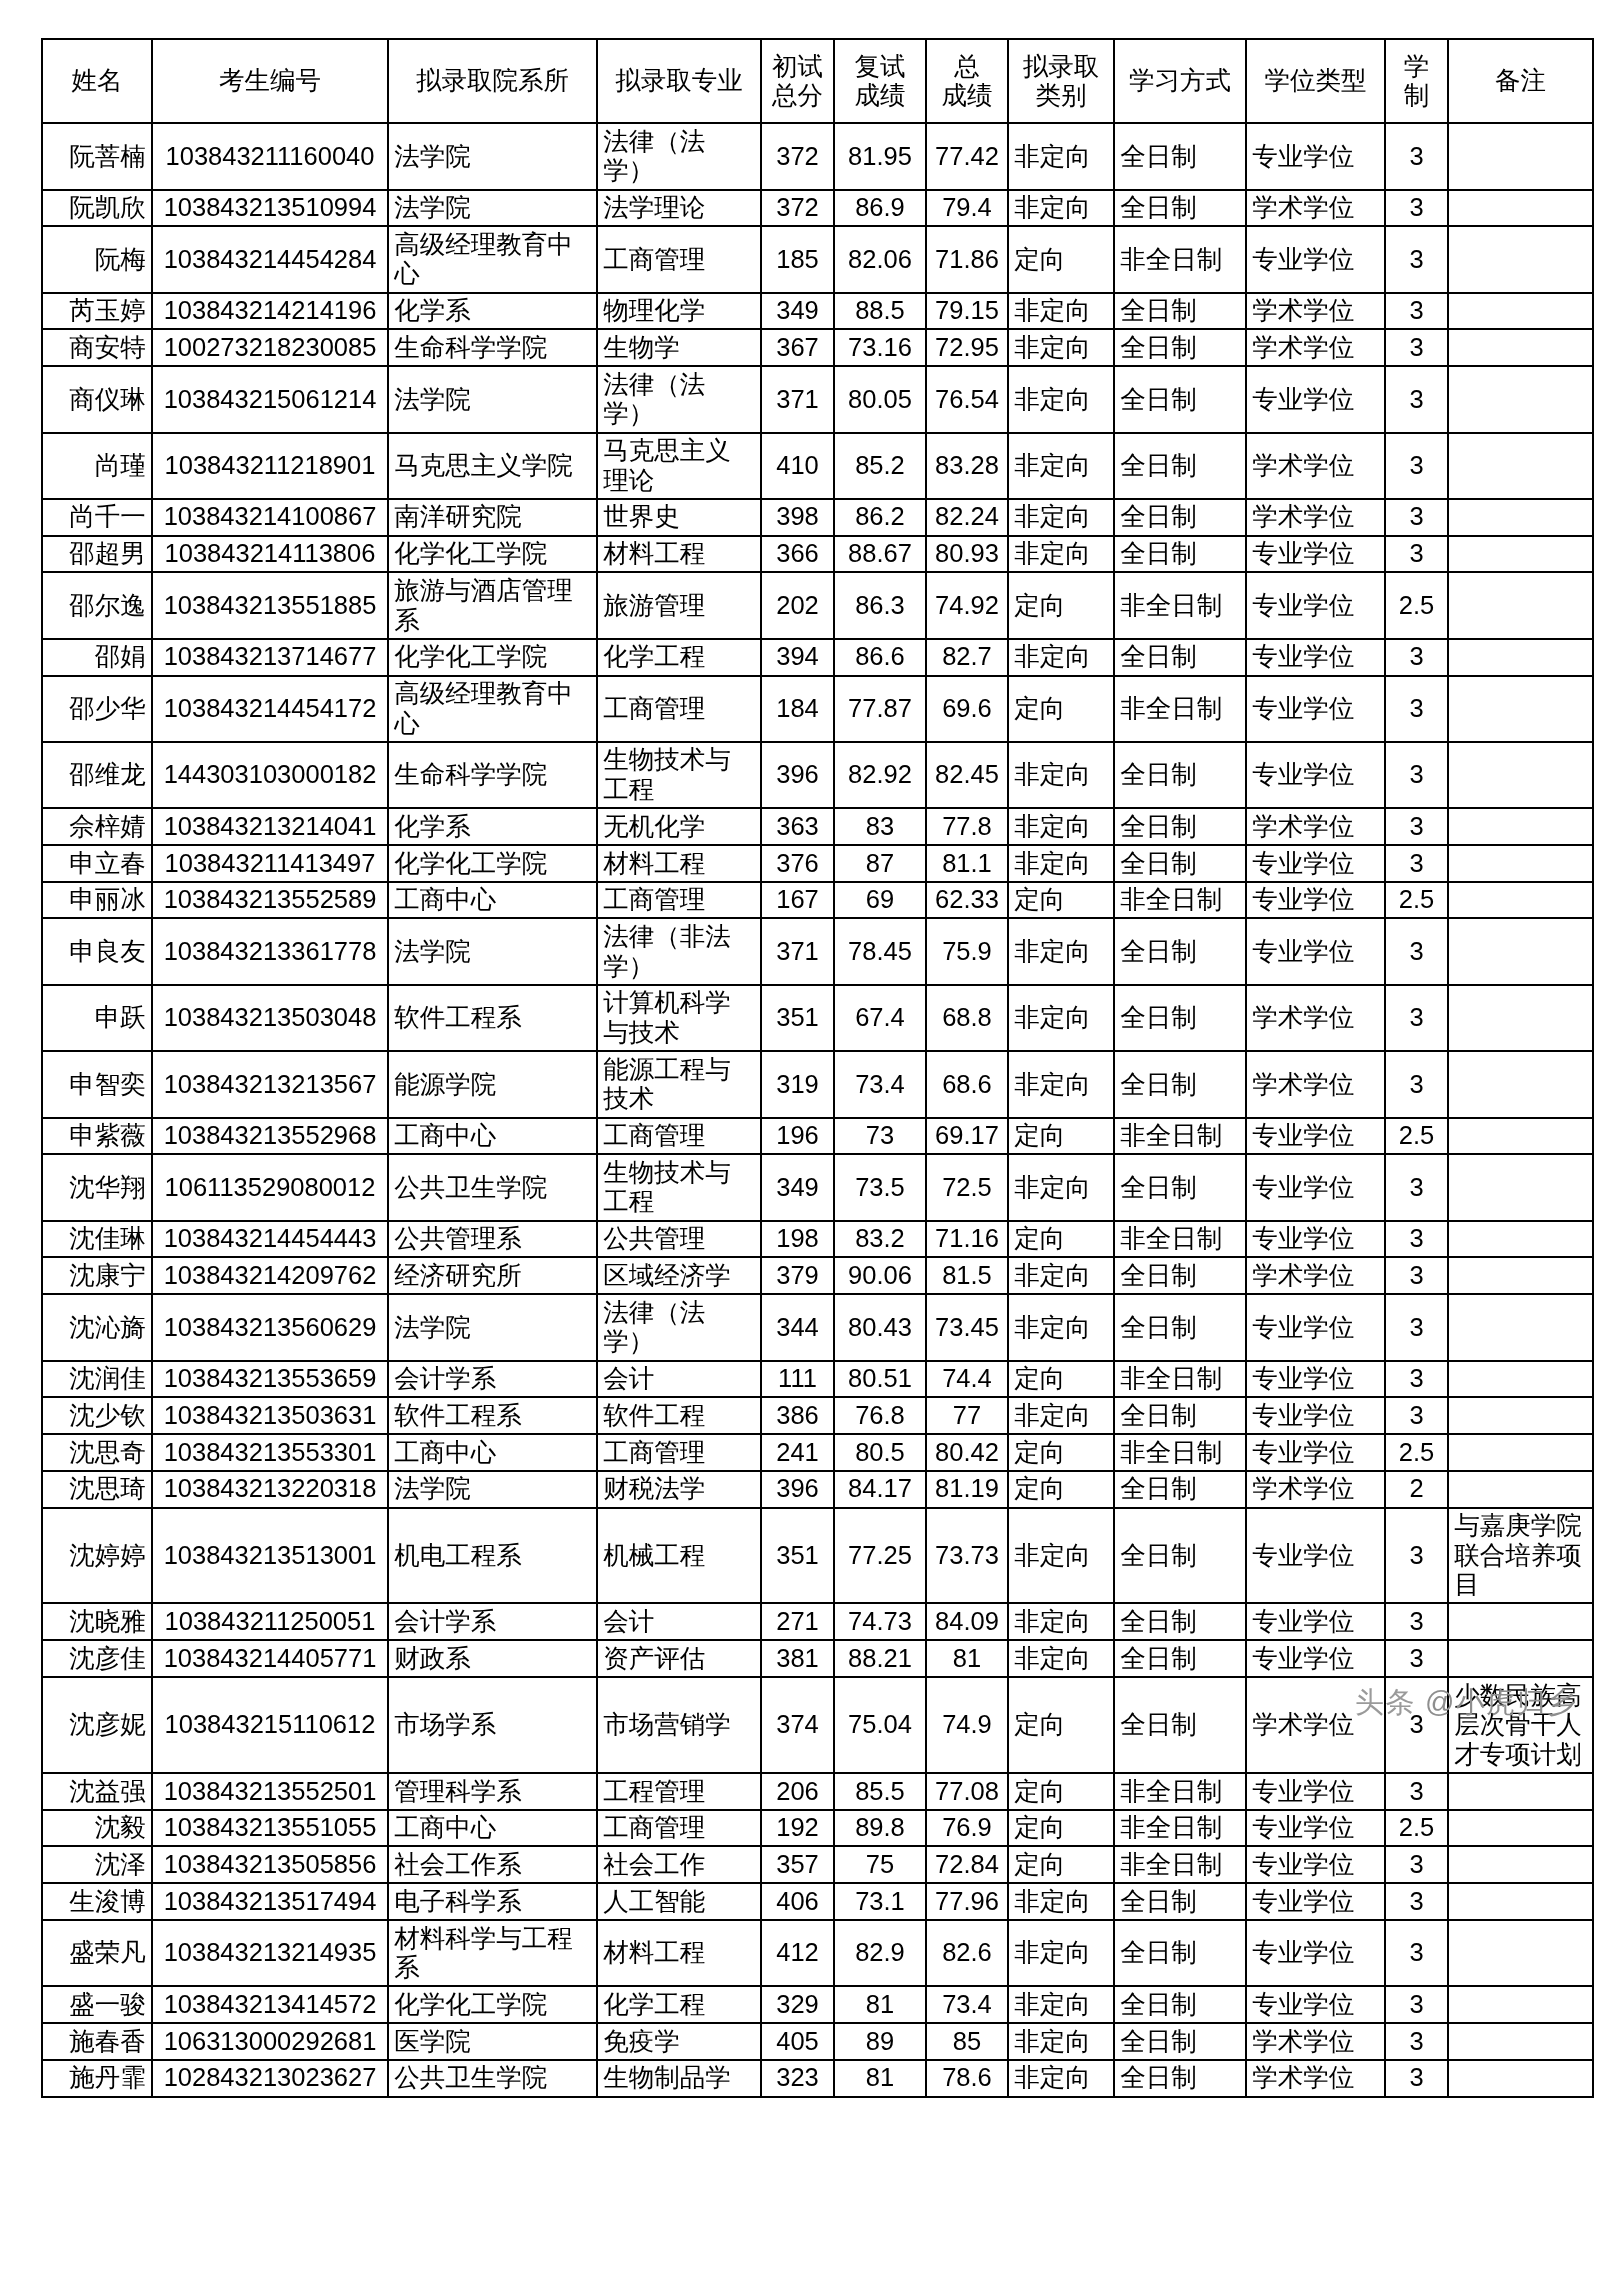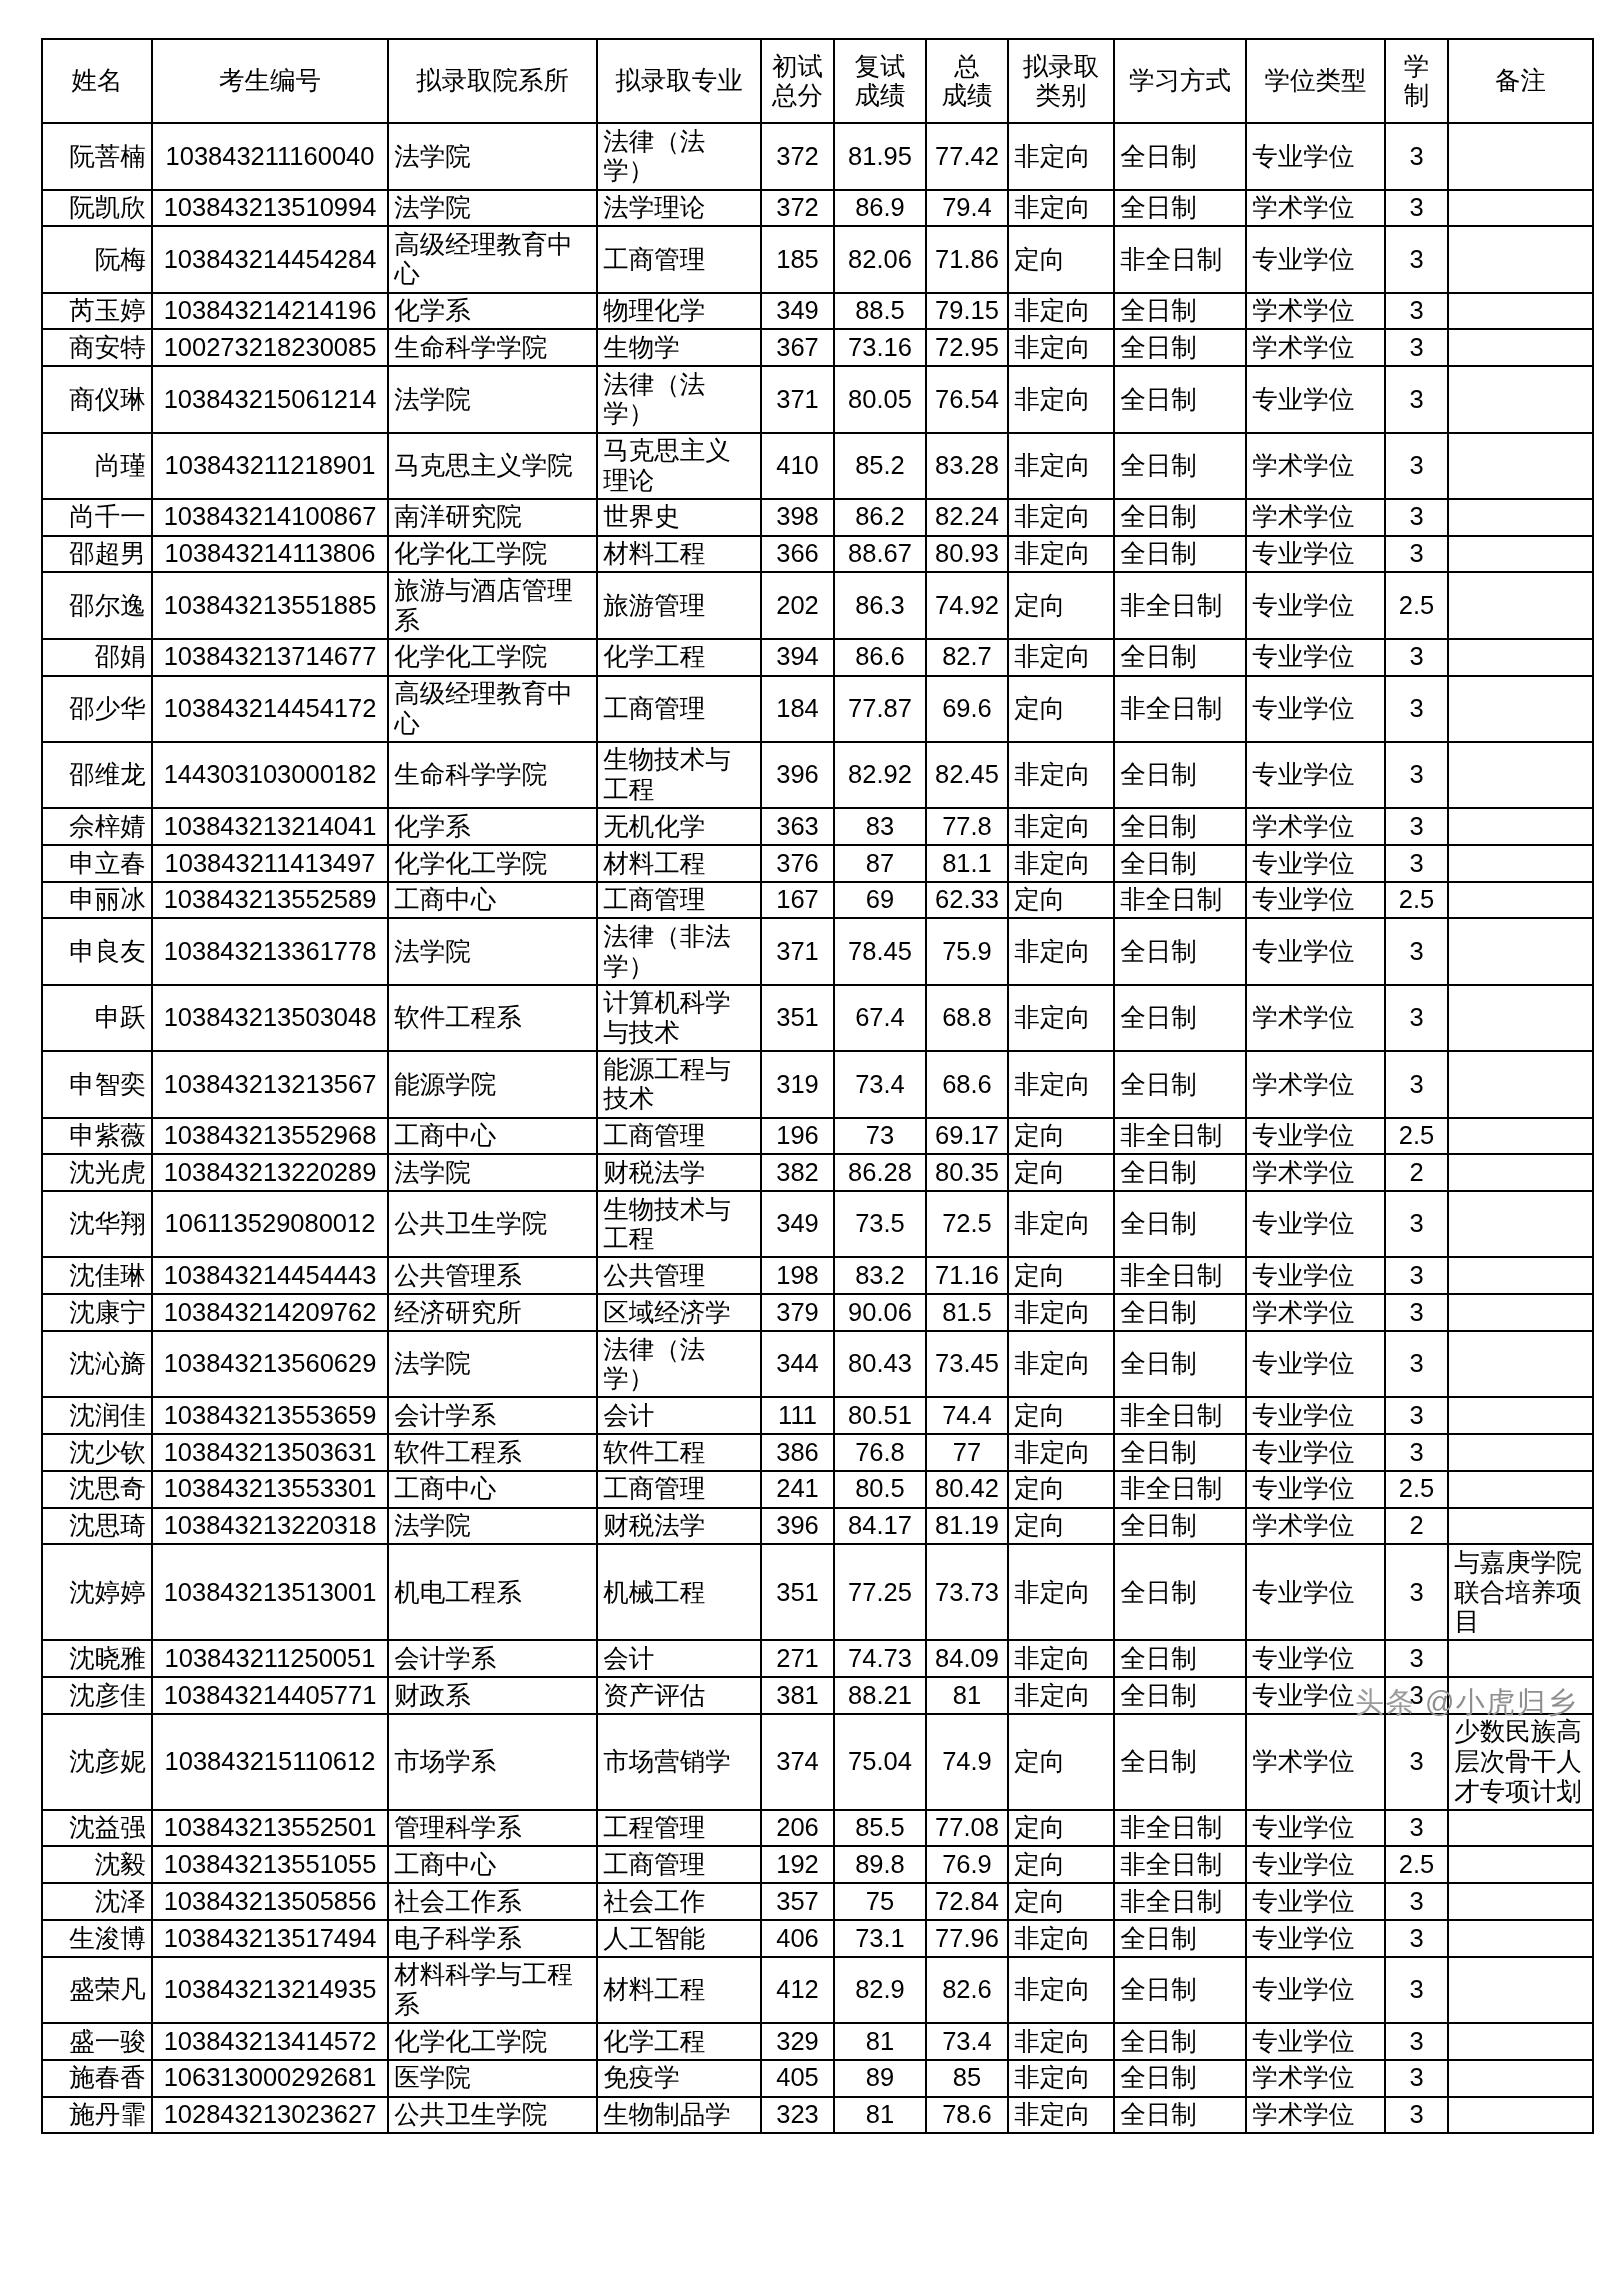--- a/index.html
+++ b/index.html
@@ -400,34 +400,20 @@
           <td class="score">196</td>
           <td class="score">73</td>
           <td class="score">69.17</td>
           <td class="txt">定向</td>
           <td class="txt">非全日制</td>
           <td class="txt">专业学位</td>
           <td class="score">2.5</td>
           <td class="remark"></td>
         </tr>
         <tr>
-          <td class="name">沈光虎</td>
-          <td class="num">103843213220289</td>
-          <td class="txt">法学院</td>
-          <td class="txt">财税法学</td>
-          <td class="score">382</td>
-          <td class="score">86.28</td>
-          <td class="score">80.35</td>
-          <td class="txt">定向</td>
-          <td class="txt">全日制</td>
-          <td class="txt">学术学位</td>
-          <td class="score">2</td>
-          <td class="remark"></td>
-        </tr>
-        <tr>
           <td class="name">沈华翔</td>
           <td class="num">106113529080012</td>
           <td class="txt">公共卫生学院</td>
           <td class="txt">生物技术与工程</td>
           <td class="score">349</td>
           <td class="score">73.5</td>
           <td class="score">72.5</td>
           <td class="txt">非定向</td>
           <td class="txt">全日制</td>
           <td class="txt">专业学位</td>

